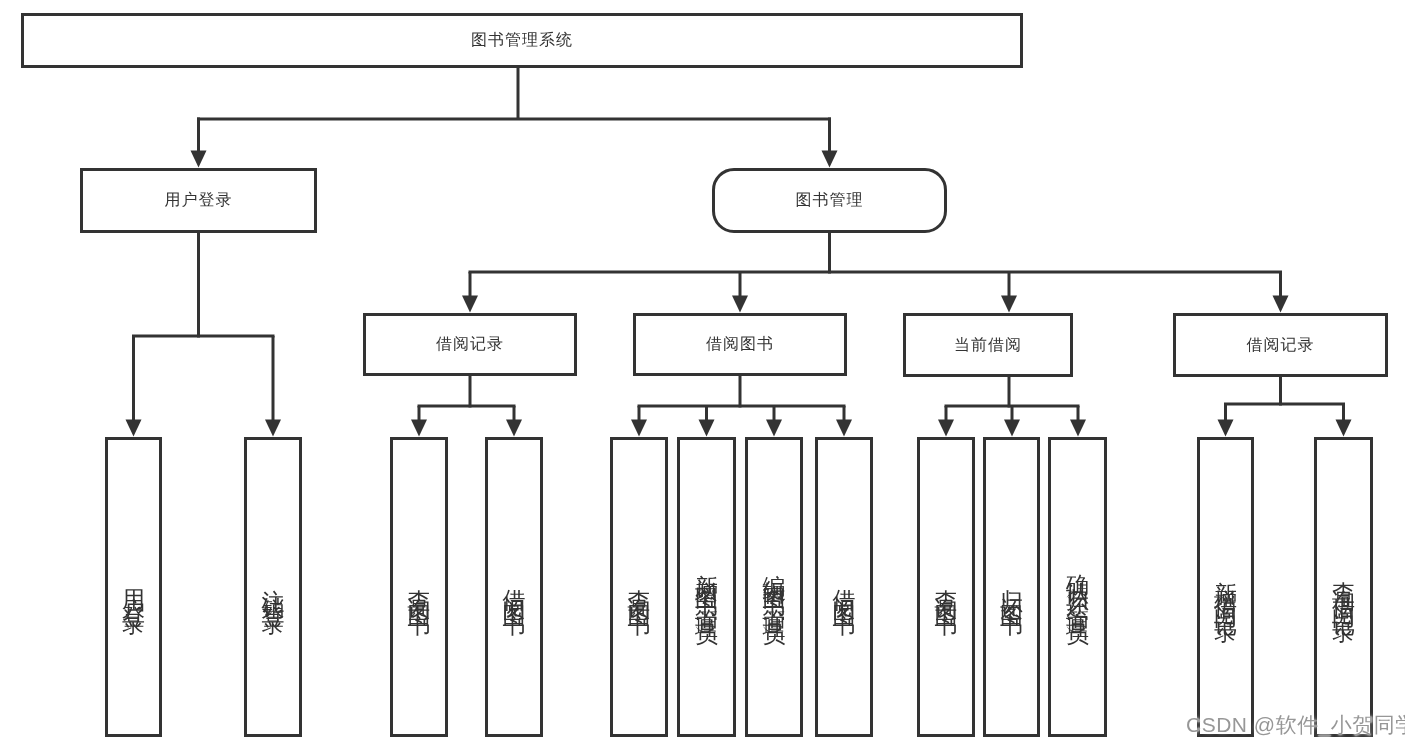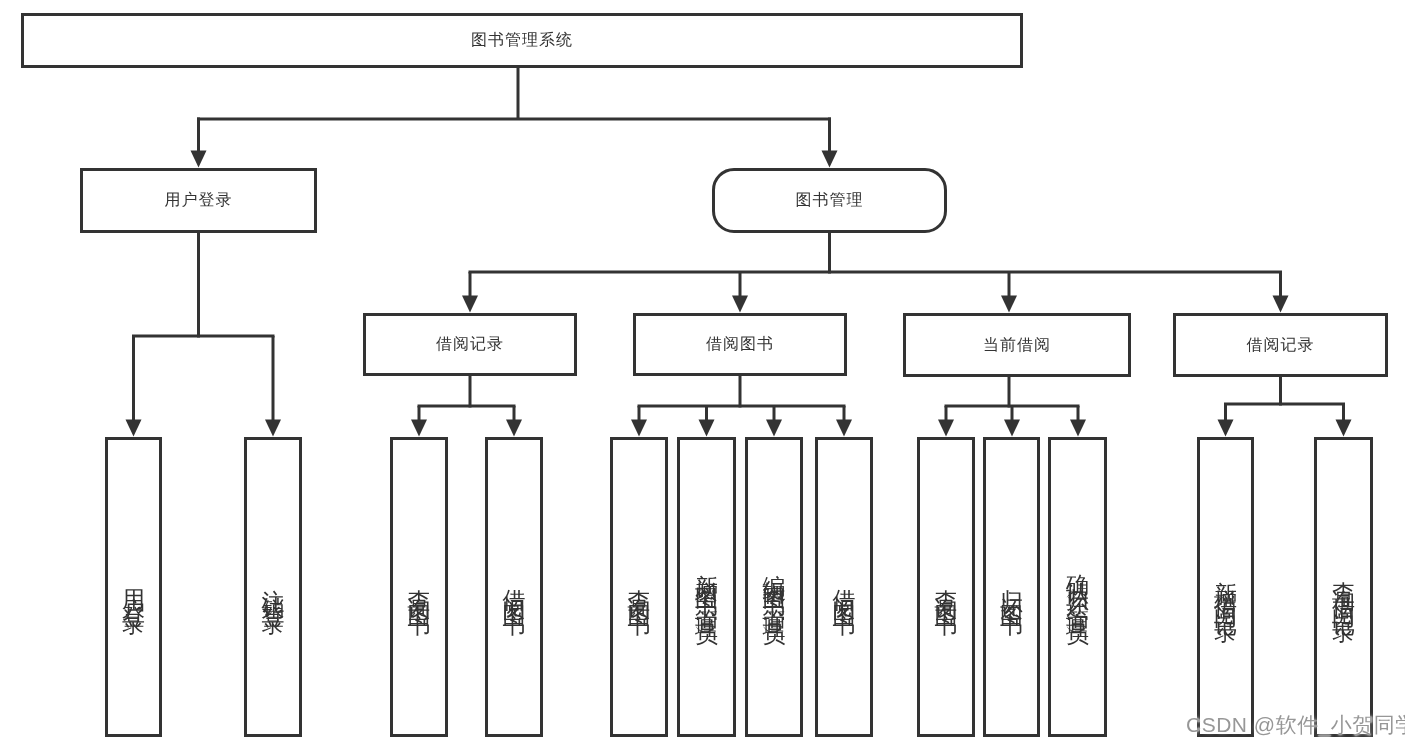--- a/index.html
+++ b/index.html
@@ -108,21 +108,21 @@
     <polygon points="1335.5,419.5 1351.5,419.5 1343.5,436.5"></polygon>
   </svg>
 
   <div class="node h-node" style="left:21px;top:13px;width:1002px;height:55px;">图书管理系统</div>
 
   <div class="node h-node" style="left:80px;top:168px;width:237px;height:65px;">用户登录</div>
   <div class="node h-node" style="left:712px;top:168px;width:235px;height:65px;border-radius:22px;">图书管理</div>
 
   <div class="node h-node" style="left:363px;top:313px;width:214px;height:63px;">借阅记录</div>
   <div class="node h-node" style="left:633px;top:313px;width:214px;height:63px;">借阅图书</div>
-  <div class="node h-node" style="left:903px;top:313px;width:228px;height:64px;">当前借阅</div>
+  <div class="node h-node" style="left:903px;top:313px;width:170px;height:64px;">当前借阅</div>
   <div class="node h-node" style="left:1173px;top:313px;width:215px;height:64px;">借阅记录</div>
 
   <div class="node leaf" style="left:105px;top:437px;width:57px;height:300px;">用户登录</div>
   <div class="node leaf" style="left:244px;top:437px;width:58px;height:300px;">注销登录</div>
 
   <div class="node leaf" style="left:390px;top:437px;width:58px;height:300px;">查询图书</div>
   <div class="node leaf" style="left:485px;top:437px;width:58px;height:300px;">借阅图书</div>
 
   <div class="node leaf" style="left:610px;top:437px;width:58px;height:300px;">查询图书</div>
   <div class="node leaf tight" style="left:677px;top:437px;width:59px;height:300px;">新增图书（管理员）</div>

